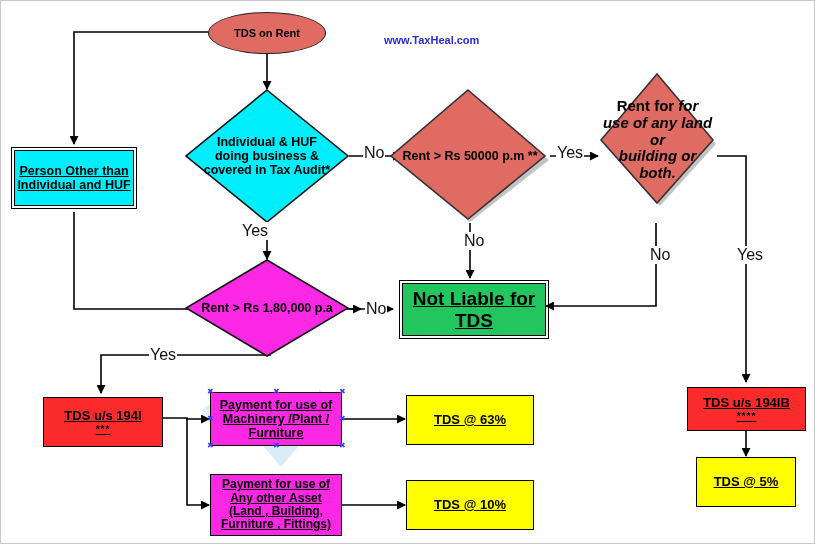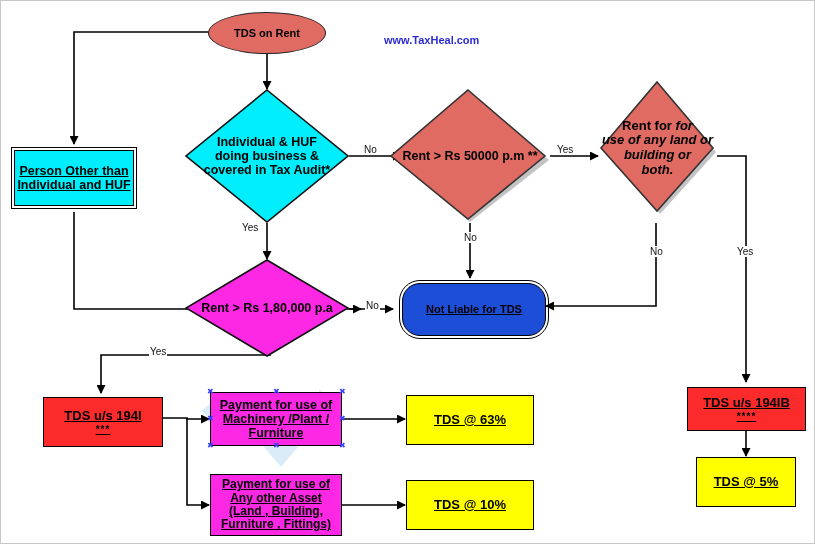--- a/index.html
+++ b/index.html
@@ -23,26 +23,26 @@
   
   .diamond{background:transparent;}
   .diamond .dshape{position:absolute;left:0;top:0;width:100%;height:100%;}
   .diamond .dlabel{position:relative;z-index:2;width:100%;padding:0 4px;box-sizing:border-box;}
 
   
   .rect{border:1.5px solid #000;text-decoration:underline;}
   .rect.dbl{outline:1.5px solid #000;outline-offset:2px;}
 
   .cyanbox{background:#00eefb;font-size:12.5px;}
-  .greenbox{background:#1d4ed8;font-size:11px;border-radius:18px;}
+  .greenbox{background:#22c55e;font-size:19px;}
   .redbox{background:#fc2b2b;font-size:13px;justify-content:center;}
   .pinkbox{background:#fc28e4;font-size:12.5px;}
   .yellowbox{background:#ffff00;font-size:13px;}
 
-  .elabel{position:absolute;font-size:10px;color:#111;font-weight:normal;background:#fff;padding:0 1px;white-space:nowrap;}
+  .elabel{position:absolute;font-size:16px;color:#111;font-weight:normal;background:#fff;padding:0 1px;white-space:nowrap;}
   .wm{position:absolute;font-size:11px;font-weight:bold;color:#2b2bd6;white-space:nowrap;}
   .selhandle{position:absolute;width:5px;height:5px;z-index:6;color:#4040ff;font-size:8px;line-height:5px;text-align:center;}
   .ghost{position:absolute;z-index:0;}
   .stars{display:block;font-size:10px;letter-spacing:1px;line-height:1;margin-top:1px;}
   i.it{font-style:italic;}
 </style>
 </head>
 <body>
 
 <div id="canvas">
@@ -116,21 +116,21 @@
   </div>
 
   <div class="node diamond" style="left:389px;top:88px;width:160px;height:134px;font-size:12.5px;">
     <svg class="dshape" viewBox="0 0 160 134" preserveAspectRatio="none">
       <polygon points="80,5 159,71 80,133 5,71" fill="#b9b9b9" stroke="none" opacity="0.85"></polygon>
       <polygon points="78,1 155,67 78,130 1,67" fill="#e06b63" stroke="#333" stroke-width="1.6"></polygon>
     </svg>
     <span class="txt dlabel" style="padding:0 2px;">Rent &gt; Rs 50000 p.m **</span>
   </div>
 
-  <div class="node diamond" style="left:597px;top:80px;width:119px;height:134px;font-size:13px;">
+  <div class="node diamond" style="left:597px;top:72px;width:119px;height:134px;font-size:15px;">
     <svg class="dshape" viewBox="0 0 119 134" preserveAspectRatio="none">
       <polygon points="62,5 118,71 62,133 6,71" fill="#b9b9b9" stroke="none" opacity="0.85"></polygon>
       <polygon points="59,1 115,67 59,130 3,67" fill="#e06b63" stroke="#333" stroke-width="1.6"></polygon>
     </svg>
     <span class="txt dlabel" style="padding:0 3px;">
       <span>Rent for </span><i class="it">for</i><br>
       <i class="it">use of any land or</i><br>
       <i class="it">building or</i><br>
       <i class="it">both.</i>
     </span>

